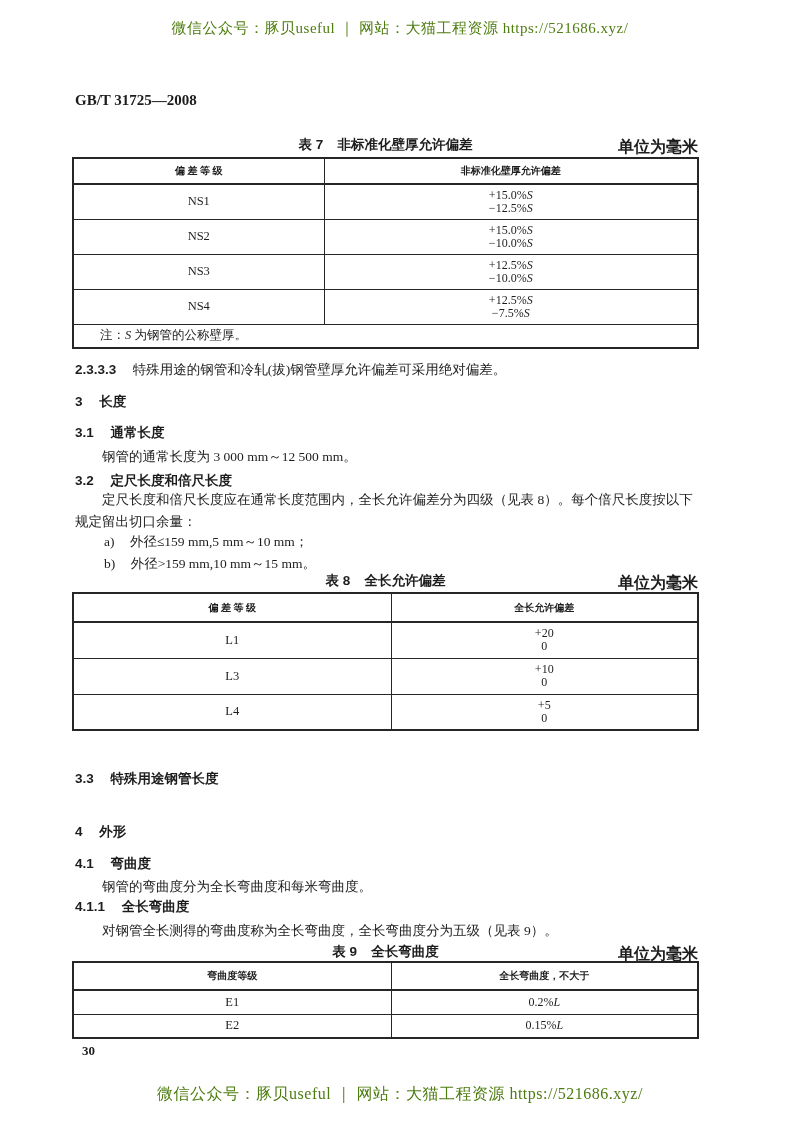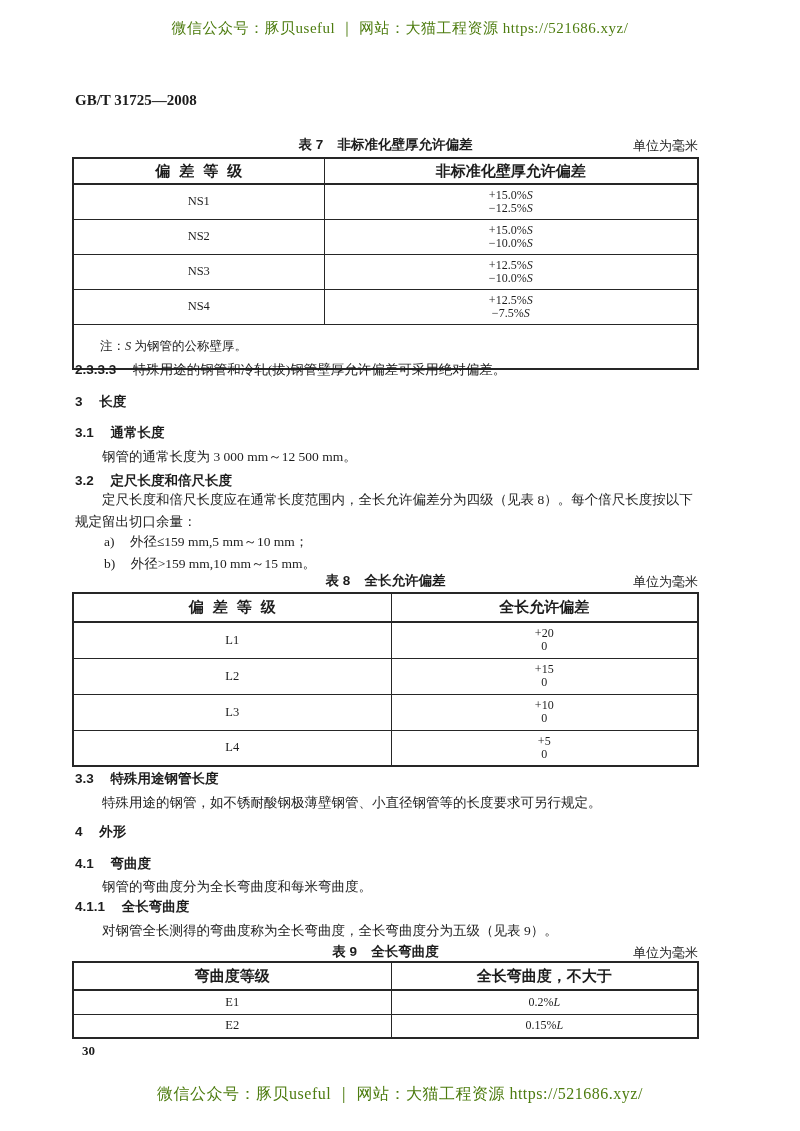--- a/index.html
+++ b/index.html
@@ -13,30 +13,30 @@
   .wm-bottom{top:1084px;font-size:16px;}
 
   
   .docnum{position:absolute;left:75px;top:92px;font-size:15px;font-weight:bold;}
 
   
   .caption-row{position:absolute;left:72px;width:627px;text-align:center;height:18px;}
   .cap{font-family:"Liberation Sans","DejaVu Sans",sans-serif;font-weight:bold;font-size:13.5px;}
   .cap-title{margin-left:14px;}
   .unit{position:absolute;right:1px;top:2px;font-family:"Liberation Sans","DejaVu Sans",sans-serif;
-        font-weight:normal;font-size:13px;}
+        font-weight:bold;font-size:16px;}
 
   
   table.gtable{position:absolute;left:72px;width:627px;border-collapse:collapse;
                table-layout:fixed;border:2px solid #262626;}
   .gtable th,.gtable td{border:1px solid #262626;text-align:center;vertical-align:middle;padding:0;}
-  .gtable th{font-family:Liberation Mono, monospace;font-weight:bold;font-size:15px;
+  .gtable th{font-family:Liberation Serif, serif;font-weight:bold;font-size:10px;
              border-bottom-width:2px;margin-top:9px;}
   .gtable td{font-size:12.5px;}
-  .t7 .thead{height:26px;} .t7 .trow{height:35px;} .t7 .note-row{height:45px;padding-left:20px;}
+  .t7 .thead{height:26px;} .t7 .trow{height:35px;} .t7 .note-row{height:24px;padding-left:20px;}
   .t8 .thead{height:29px;} .t8 .trow{height:36px;}
   .t9 .thead{height:28px;} .t9 .trow{height:24px;}
   .tol{line-height:13px;font-size:12px;}
   .tol i{font-family:"Liberation Serif","DejaVu Serif",serif;font-style:italic;}
   .note-cell{text-align:left !important;padding-left:26px !important;font-size:12.5px;}
   .note-cell i{font-style:italic;}
 
   
   .heading{position:absolute;left:75px;font-family:"Liberation Sans","DejaVu Sans",sans-serif;
            font-weight:bold;font-size:13.5px;white-space:nowrap;}
@@ -156,48 +156,40 @@
       <th>全长允许偏差</th>
     </tr>
     <tr class="trow">
       <td>L1</td>
       <td>
         <div class="tol">+20</div>
         <div class="tol">0</div>
       </td>
     </tr>
     <tr class="trow">
-      <td>L2</td>
-      <td>
-        <div class="tol">+15</div>
-        <div class="tol">0</div>
-      </td>
-    </tr>
-    <tr class="trow">
       <td>L3</td>
       <td>
         <div class="tol">+10</div>
         <div class="tol">0</div>
       </td>
     </tr>
     <tr class="trow">
       <td>L4</td>
       <td>
         <div class="tol">+5</div>
         <div class="tol">0</div>
       </td>
     </tr>
   </tbody>
     </table>
 
   <div class="heading" style="top:770px">
     <span class="hnum">3.3</span>
     <span>特殊用途钢管长度</span>
   </div>
-  <div class="body indent" style="top:792px">特殊用途的钢管，如不锈耐酸钢极薄壁钢管、小直径钢管等的长度要求可另行规定。</div>
 
   <div class="heading" style="top:823px">
     <span class="hnum">4</span>
     <span>外形</span>
   </div>
 
   <div class="heading" style="top:855px">
     <span class="hnum">4.1</span>
     <span>弯曲度</span>
   </div>

